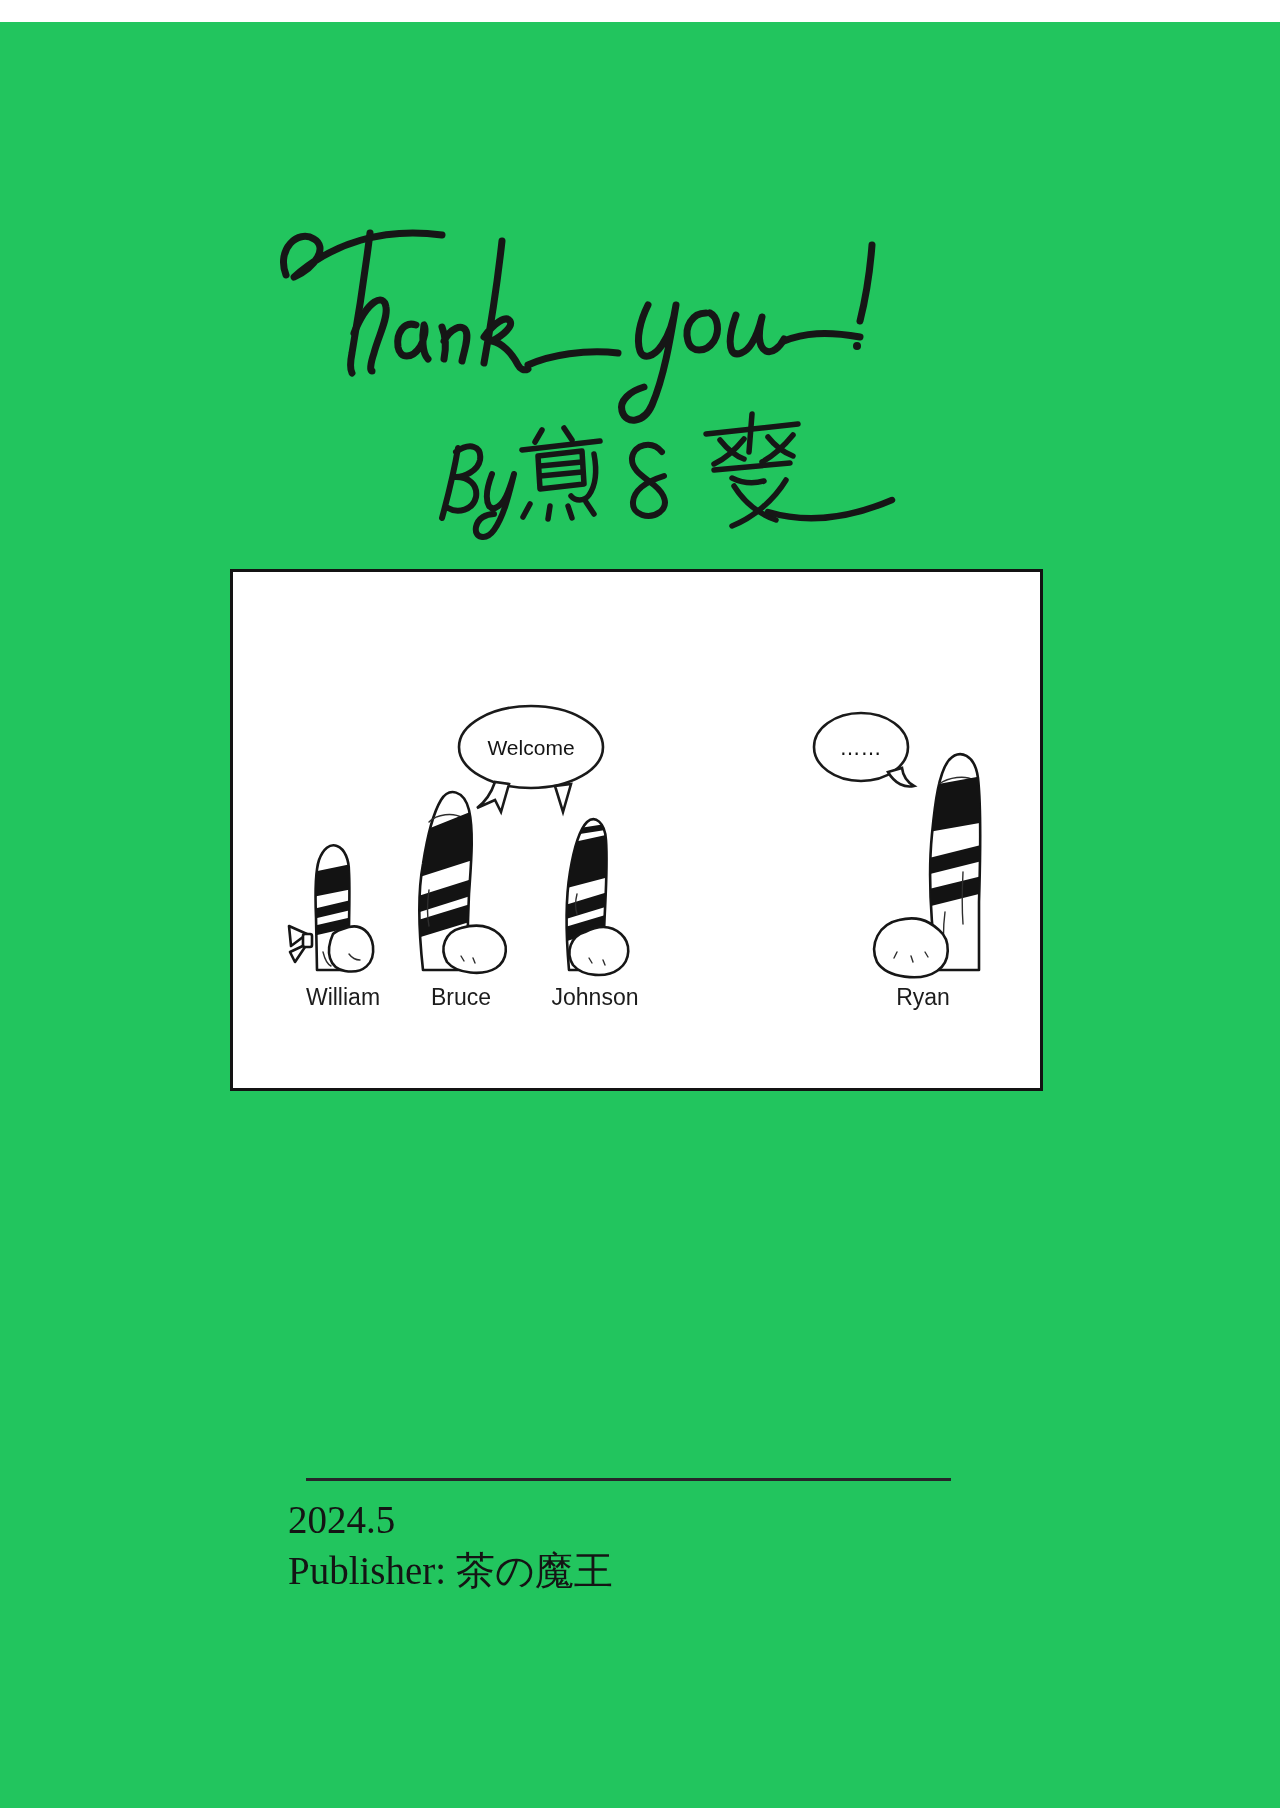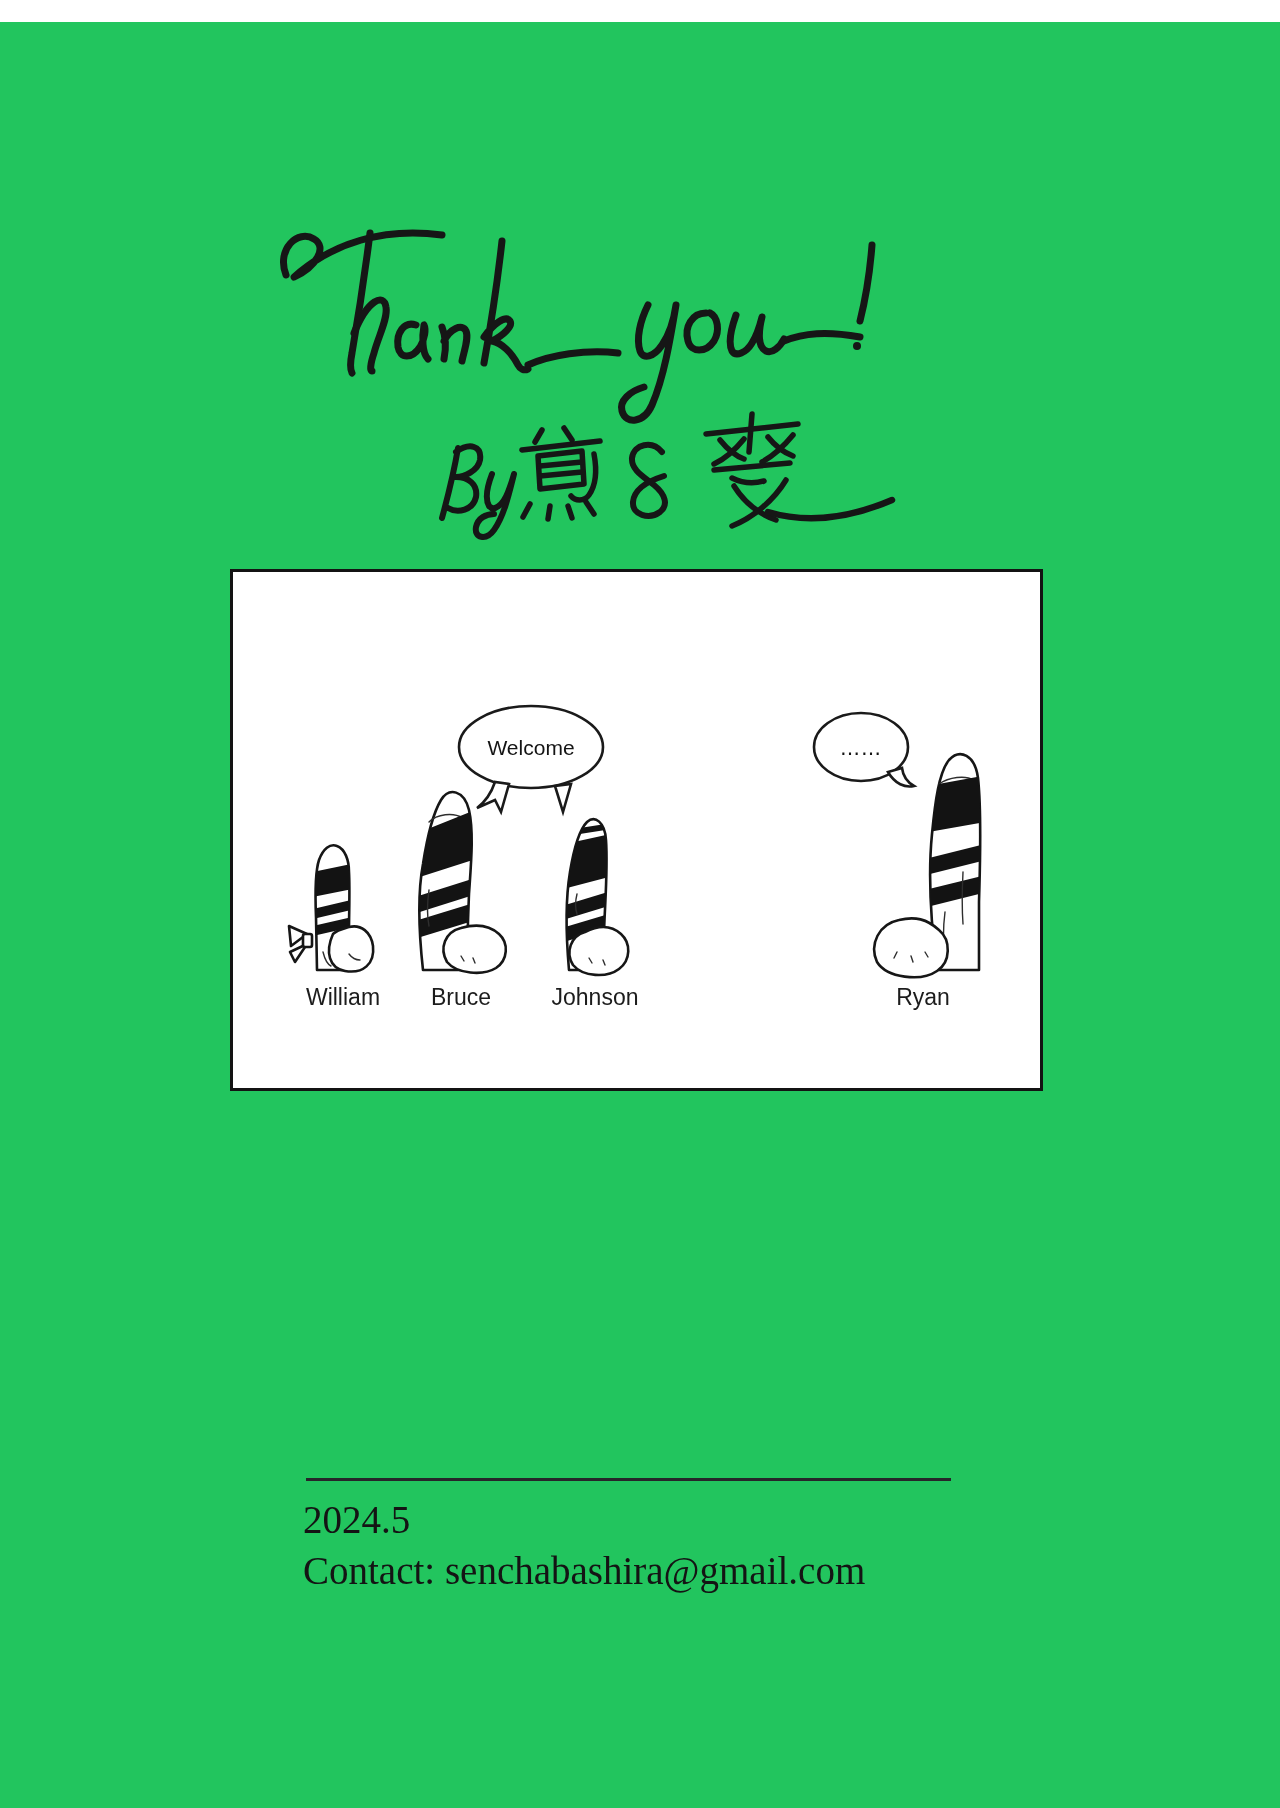--- a/index.html
+++ b/index.html
@@ -21,21 +21,21 @@
   .bubble-text{font-family:"Liberation Sans",sans-serif;font-size:21px;fill:#141414;text-anchor:middle;}
   .dots-text{font-family:"DejaVu Sans","Liberation Sans",sans-serif;font-size:20px;fill:#141414;text-anchor:middle;letter-spacing:1px;}
   .char-label{font-family:"Liberation Sans",sans-serif;font-size:23px;fill:#1c1c1c;text-anchor:middle;}
   .title-block{
     position:absolute;left:306px;top:1261px;
     font-family:"Liberation Serif",serif;font-size:64px;line-height:88px;
     color:#3b3b40;letter-spacing:0.5px;white-space:nowrap;
   }
   .rule{position:absolute;left:306px;top:1456px;width:645px;height:3px;background:#26262a;}
   .meta-block{
-    position:absolute;left:303px;top:1472px;
+    position:absolute;left:288px;top:1472px;
     font-family:"Liberation Serif",serif;font-size:39px;line-height:51px;
     color:#141414;white-space:nowrap;
   }
 </style>
 </head>
 <body>
 
 <div class="page">
 
   <svg class="signature-svg" width="680" height="340" viewBox="0 0 680 340" aria-label="Thank you! By 煎 &amp; 麥">
@@ -182,18 +182,18 @@
   </div>
 
   <div class="title-block">
   </div>
 
   <div class="rule"></div>
 
   <div class="meta-block">
     <div>2024.5</div>
     <div>
-      <span>Contact:</span>
-      <span>senchabashira@gmail.com</span>
+      <span>Publisher:</span>
+      <span>茶の魔王</span>
     </div>
   </div>
 
 </div>
 
 </body></html>

